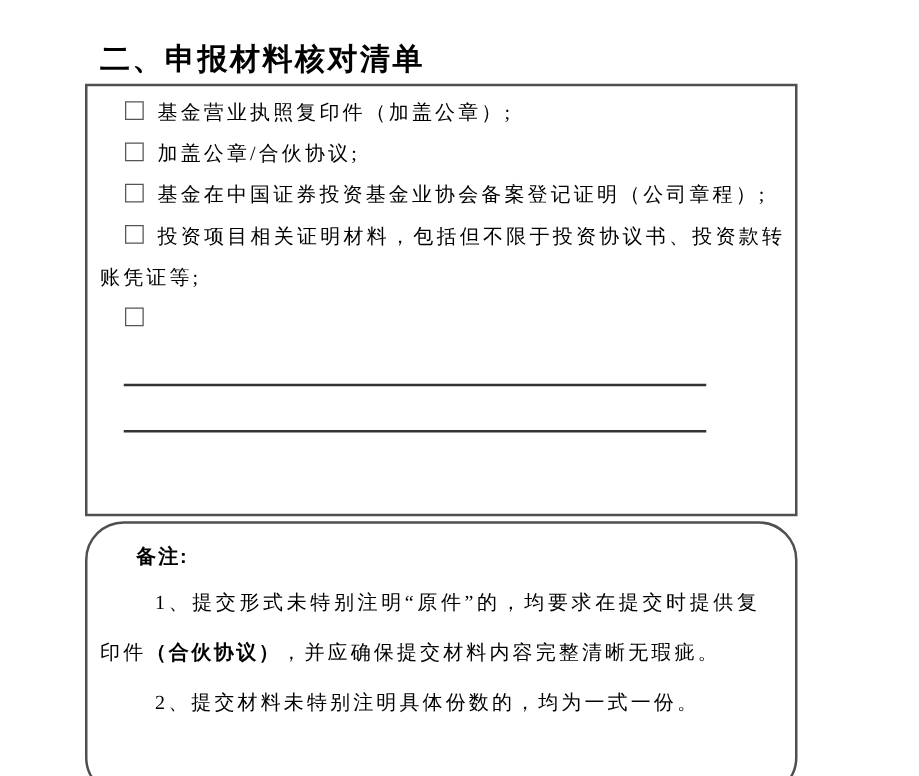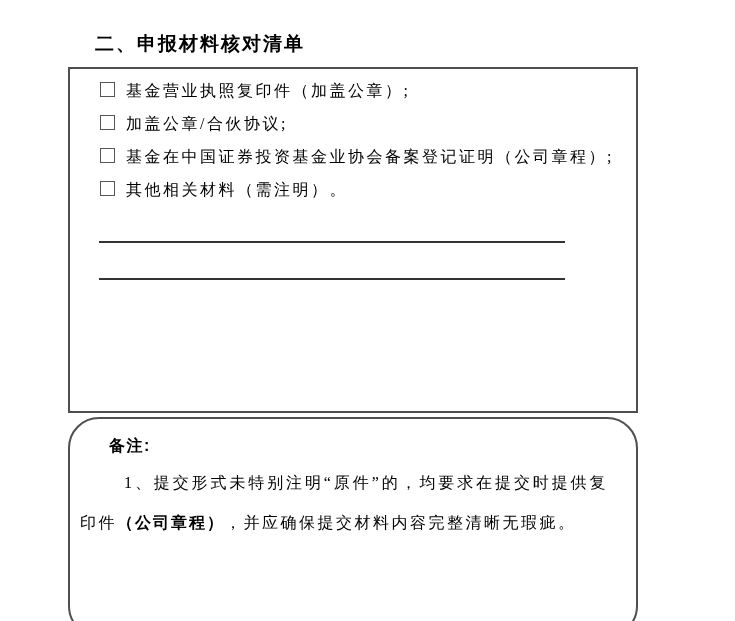--- a/index.html
+++ b/index.html
@@ -14,24 +14,23 @@
     font-family: "Liberation Serif", "DejaVu Serif", serif;
     color: #000000;
     overflow: hidden;
   }
   .doc-title {
     position: absolute;
     left: 80px;
     top: 31px;
     font-family: "Liberation Sans", "DejaVu Sans", sans-serif;
     font-weight: bold;
-    font-size: 19px;
+    font-size: 24px;
     letter-spacing: 2px;
     white-space: nowrap;
-    margin-left: 15px;
   }
   .box {
     position: absolute;
     left: 68px;
     width: 570px;
     border: 2px solid #4f4f4f;
     box-sizing: border-box;
     background: #ffffff;
   }
   .box-checklist {
@@ -92,21 +91,23 @@
 </style>
 </head>
 <body>
 
 <div class="doc-title">二、申报材料核对清单</div>
 
 <div class="box box-checklist">
   <div class="check-item"><span class="checkbox"></span><span>基金营业执照复印件（加盖公章）;</span></div>
   <div class="check-item"><span class="checkbox"></span><span>加盖公章/合伙协议;</span></div>
   <div class="check-item"><span class="checkbox"></span><span>基金在中国证券投资基金业协会备案登记证明（公司章程）;</span></div>
-  <div class="check-item"><span class="checkbox"></span><span>其他相关材料（需注明）。</span></div>
+  <div class="check-item"><span class="checkbox"></span><span>投资项目相关证明材料，包括但不限于投资协议书、投资款转账凭证等;</span></div>
+  <div class="check-item"><span class="checkbox"></span></div>
   <div class="blank-line"></div>
   <div class="blank-line"></div>
 </div>
 
 <div class="box box-remarks">
   <div class="remarks-heading">备注:</div>
-  <p class="remark"><span>1、提交形式未特别注明“原件”的，均要求在提交时提供复印件</span><span class="bold-stamp">（公司章程）</span><span>，并应确保提交材料内容完整清晰无瑕疵。</span></p>
+  <p class="remark"><span>1、提交形式未特别注明“原件”的，均要求在提交时提供复印件</span><span class="bold-stamp">（合伙协议）</span><span>，并应确保提交材料内容完整清晰无瑕疵。</span></p>
+  <p class="remark">2、提交材料未特别注明具体份数的，均为一式一份。</p>
 </div>
 
 </body></html>

